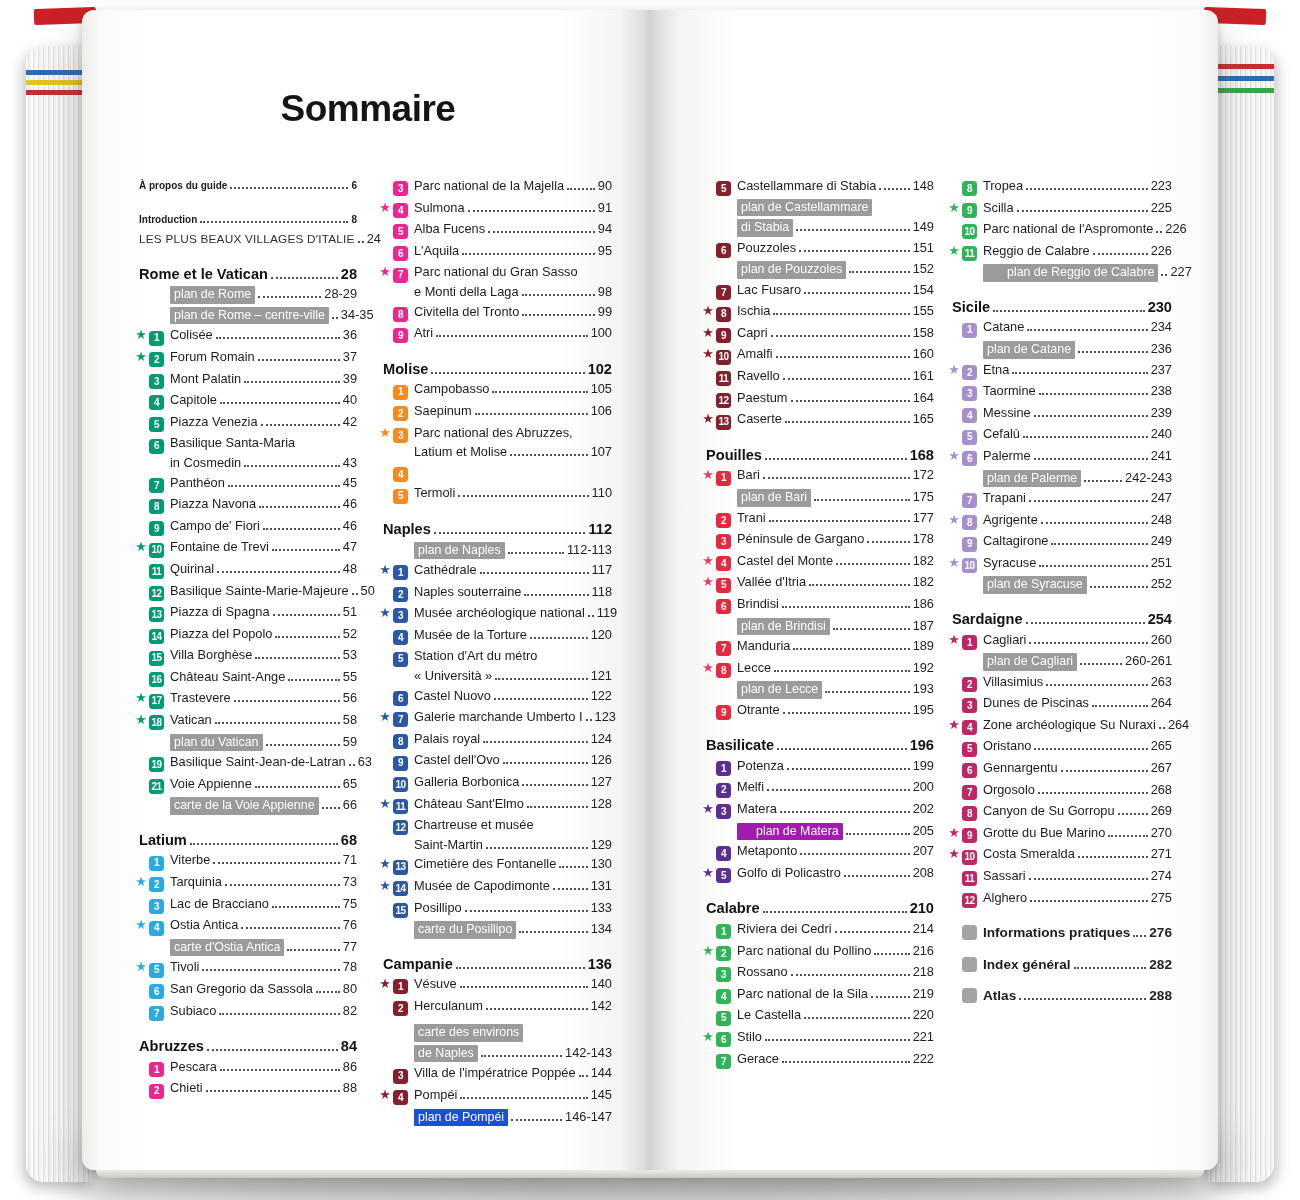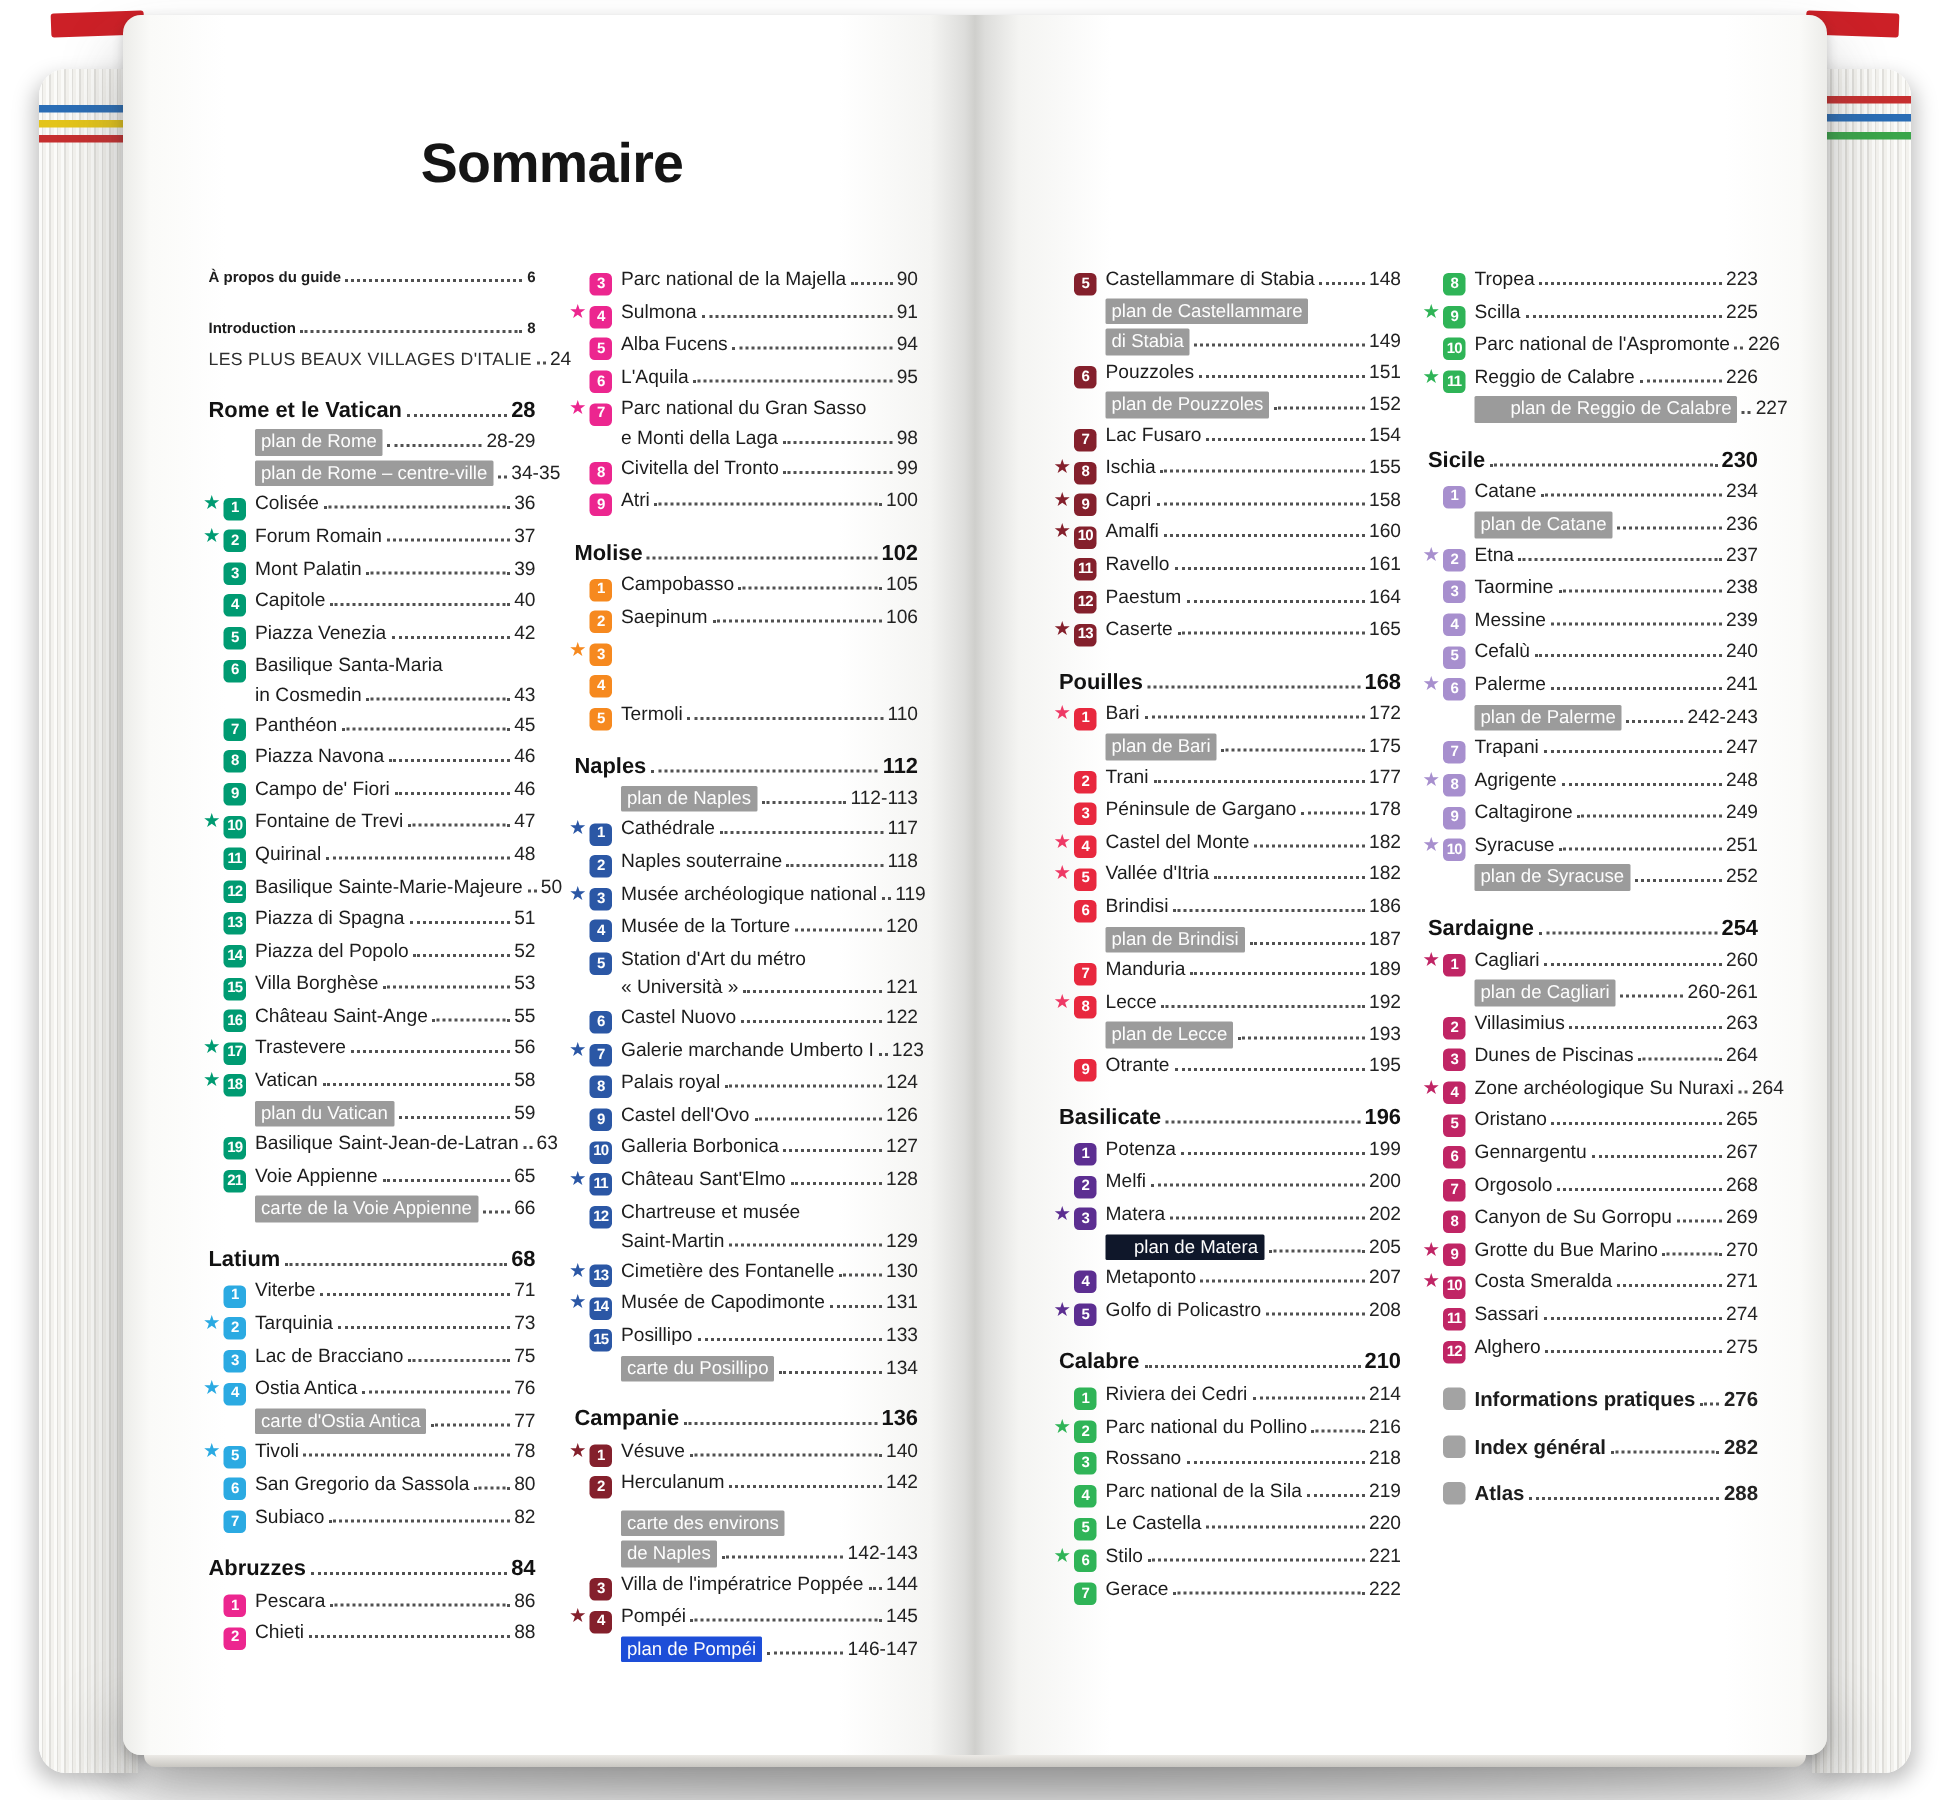--- a/index.html
+++ b/index.html
@@ -610,20 +610,30 @@
           <div class="line">
             <span class="lbl">Saepinum</span>
             <span class="leader"></span>
             <span class="pg">106</span>
           </div>
         </div>
       </div>
       <div class="row row-e">
         <span class="st"><span class="star" style="color: rgb(246, 137, 31);">★</span></span>
         <span class="bc"><span class="badge" style="background: rgb(246, 137, 31);">3</span></span>
+        <div class="body">
+          <div class="line">
+            <span class="lbl">Parc national des Abruzzes,</span>
+          </div>
+          <div class="line">
+            <span class="lbl">Latium et Molise</span>
+            <span class="leader"></span>
+            <span class="pg">107</span>
+          </div>
+        </div>
       </div>
       <div class="row row-e">
         <span class="st"></span>
         <span class="bc"><span class="badge" style="background: rgb(246, 137, 31);">4</span></span>
       </div>
       <div class="row row-e">
         <span class="st"></span>
         <span class="bc"><span class="badge" style="background: rgb(246, 137, 31);">5</span></span>
         <div class="body">
           <div class="line">
@@ -1220,21 +1230,21 @@
             <span class="leader"></span>
             <span class="pg">202</span>
           </div>
         </div>
       </div>
       <div class="row row-map">
         <span class="st"></span>
         <span class="bc"></span>
         <div class="body">
           <div class="line">
-            <span class="chip" style="background: #0f172a; color: rgb(253, 253, 253); padding-left: 19px;">plan de Matera</span>
+            <span class="chip" style="background: #a21caf; color: rgb(253, 253, 253); padding-left: 19px;">plan de Matera</span>
             <span class="leader"></span>
             <span class="pg">205</span>
           </div>
         </div>
       </div>
       <div class="row row-e">
         <span class="st"></span>
         <span class="bc"><span class="badge" style="background: rgb(92, 46, 145);">4</span></span>
         <div class="body">
           <div class="line">

